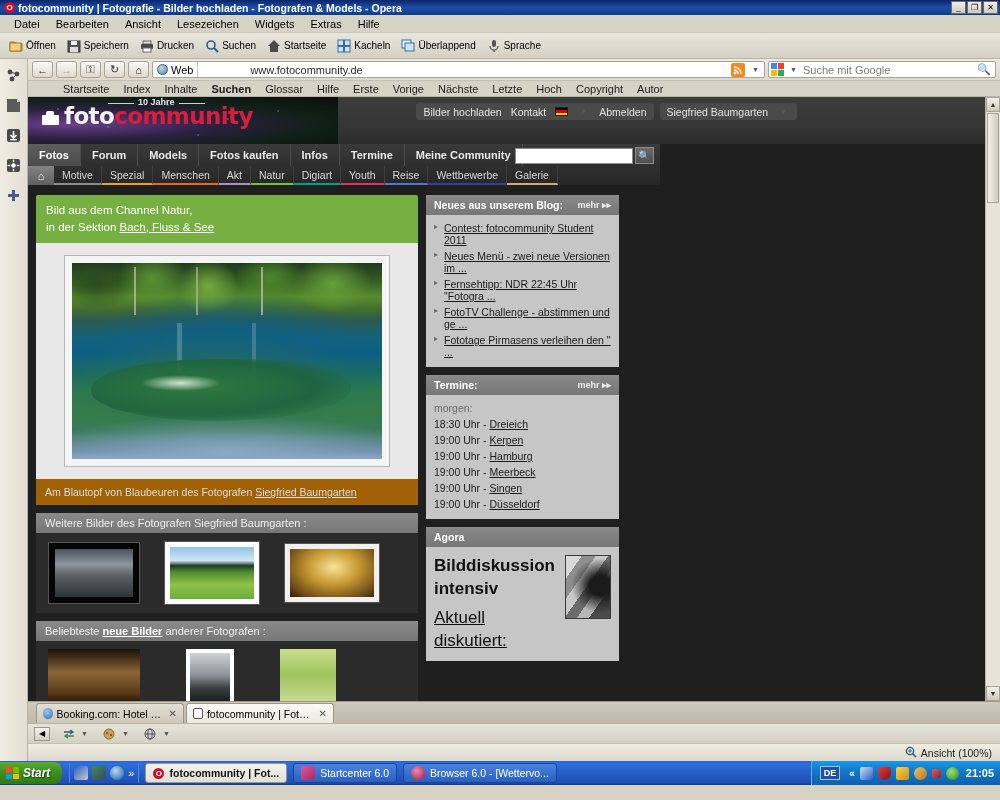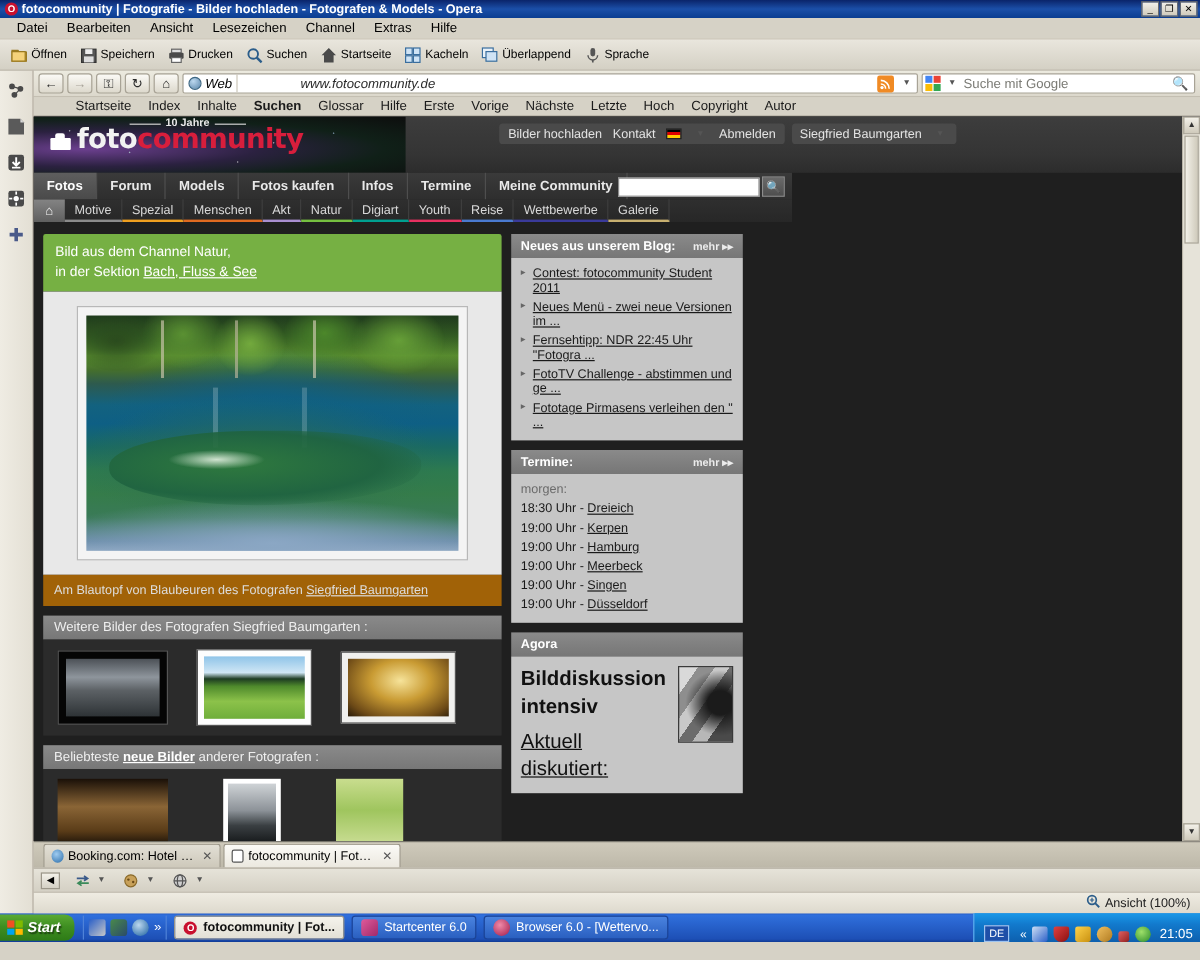--- a/index.html
+++ b/index.html
@@ -82,21 +82,21 @@
     width: 21px; height: 17px;
     background: linear-gradient(to bottom,#fbfaf6,#ddd9cd);
     border: 1px solid #a8a396; border-radius: 3px;
     display: flex; align-items: center; justify-content: center;
     font-size: 11px; color: #2b2b2b;
   }
   .navbtn.dis { color: #a9a49a; }
   .urlwrap {
     flex: 1; height: 17px;
     background: #fff; border: 1px solid #a8a396; border-radius: 2px;
-    display: flex; align-items: center; padding: 0 2px; gap: 4px; font-style: italic;
+    display: flex; align-items: center; padding: 0 2px; gap: 4px;
   }
   .webtag { display: flex; align-items: center; gap: 3px; padding: 0 4px 0 2px; border-right: 1px solid #ccc7ba; height: 15px;}
   .globe { width: 11px; height: 11px; border-radius: 50%; background: radial-gradient(circle at 35% 30%, #bcd8ef, #5b87ab); border: 1px solid #3d6783;}
   .urltext { flex: 1; font-size: 11px; color: #2a2a2a; margin-left: 48px; }
   .rssbtn { width: 14px; height: 14px; background: #f08a24; border-radius: 2px; color:#fff; font-size:9px; display:flex;align-items:center;justify-content:center;}
   .caret { font-size: 7px; color: #555; padding: 0 3px;}
   .searchwrap {
     width: 228px; height: 17px; background: #fff;
     border: 1px solid #a8a396; border-radius: 2px;
     display: flex; align-items: center; padding: 0 2px; gap: 3px;
@@ -403,24 +403,25 @@
   .taskitem {
     height: 20px; display:flex; align-items:center; gap:5px;
     padding: 0 7px; margin-left: 3px;
     background: linear-gradient(to bottom,#4a83df,#2a5fc0);
     border: 1px solid #1c4496; border-radius: 3px;
     color:#fff; font-size: 10.5px; max-width: 190px;
   }
   .taskitem.active { background: linear-gradient(to bottom,#f5f3ec,#e2dfd5); color:#111; border-color:#9b9689; font-weight: bold;}
   .taskitem .lbl { white-space:nowrap; overflow:hidden; text-overflow: ellipsis;}
   .tray {
-    margin-left: auto; height: 24px; display:flex; align-items:flex-end; gap:5px;
+    margin-left: auto; height: 24px; display:flex; align-items:center; gap:5px;
     padding: 0 6px 0 8px;
     background: linear-gradient(to bottom,#1998e8 0%, #1279cc 40%, #0d5fae 100%);
     border-left: 1px solid #5ab4f0;
+    font-weight: bold;
   }
   .lang { background:#1f4fa8; color:#fff; font-size:9px; padding: 1px 3px; border:1px solid #9ec4f0; margin-right:4px;}
   .trayic { width: 13px; height: 13px; border-radius: 2px; }
   .clock { color:#fff; font-size: 11px; margin-left: 2px;}
 </style>
 </head>
 <body>
 
 <div class="titlebar">
   <div class="tb-icon">O</div>
@@ -430,21 +431,21 @@
     <div class="tb-btn">❐</div>
     <div class="tb-btn">✕</div>
   </div>
 </div>
 
 <div class="menubar">
   <div>Datei</div>
   <div>Bearbeiten</div>
   <div>Ansicht</div>
   <div>Lesezeichen</div>
-  <div>Channel</div>
+  <div>Widgets</div>
   <div>Extras</div>
   <div>Hilfe</div>
 </div>
 
 <div class="toolbar">
   <div class="tbitem">
     <span class="ticon">
       <svg width="14" height="14" viewBox="0 0 14 14">
           <path d="M1 3h5l1 1.5h6V12H1z" fill="#e8b84b" stroke="#9a7a21"></path>
           <path d="M1 4h11v8H1z" fill="#f5d27a" stroke="#9a7a21"></path>

